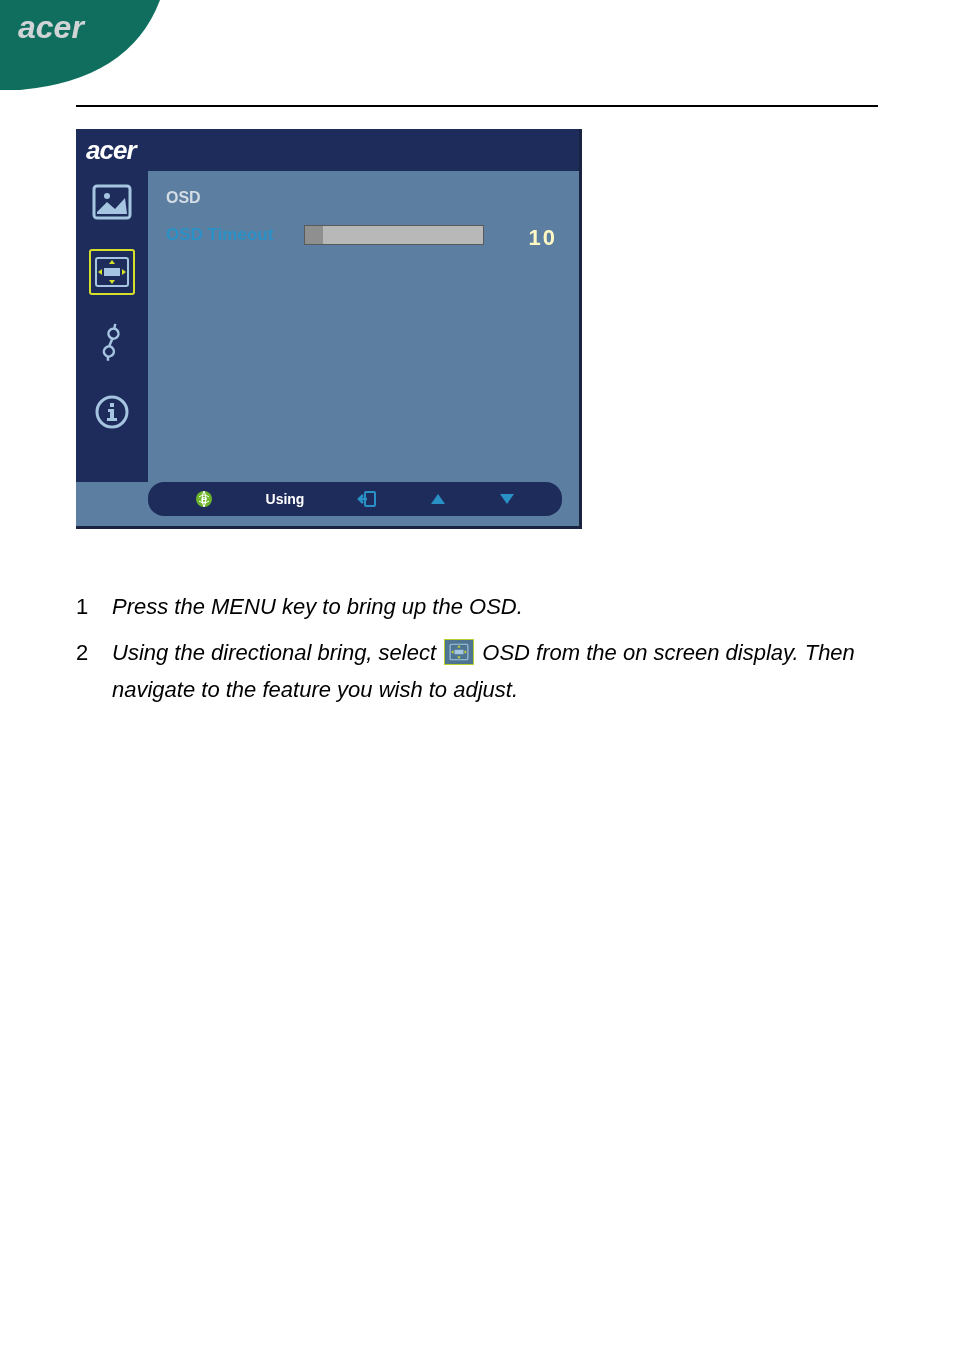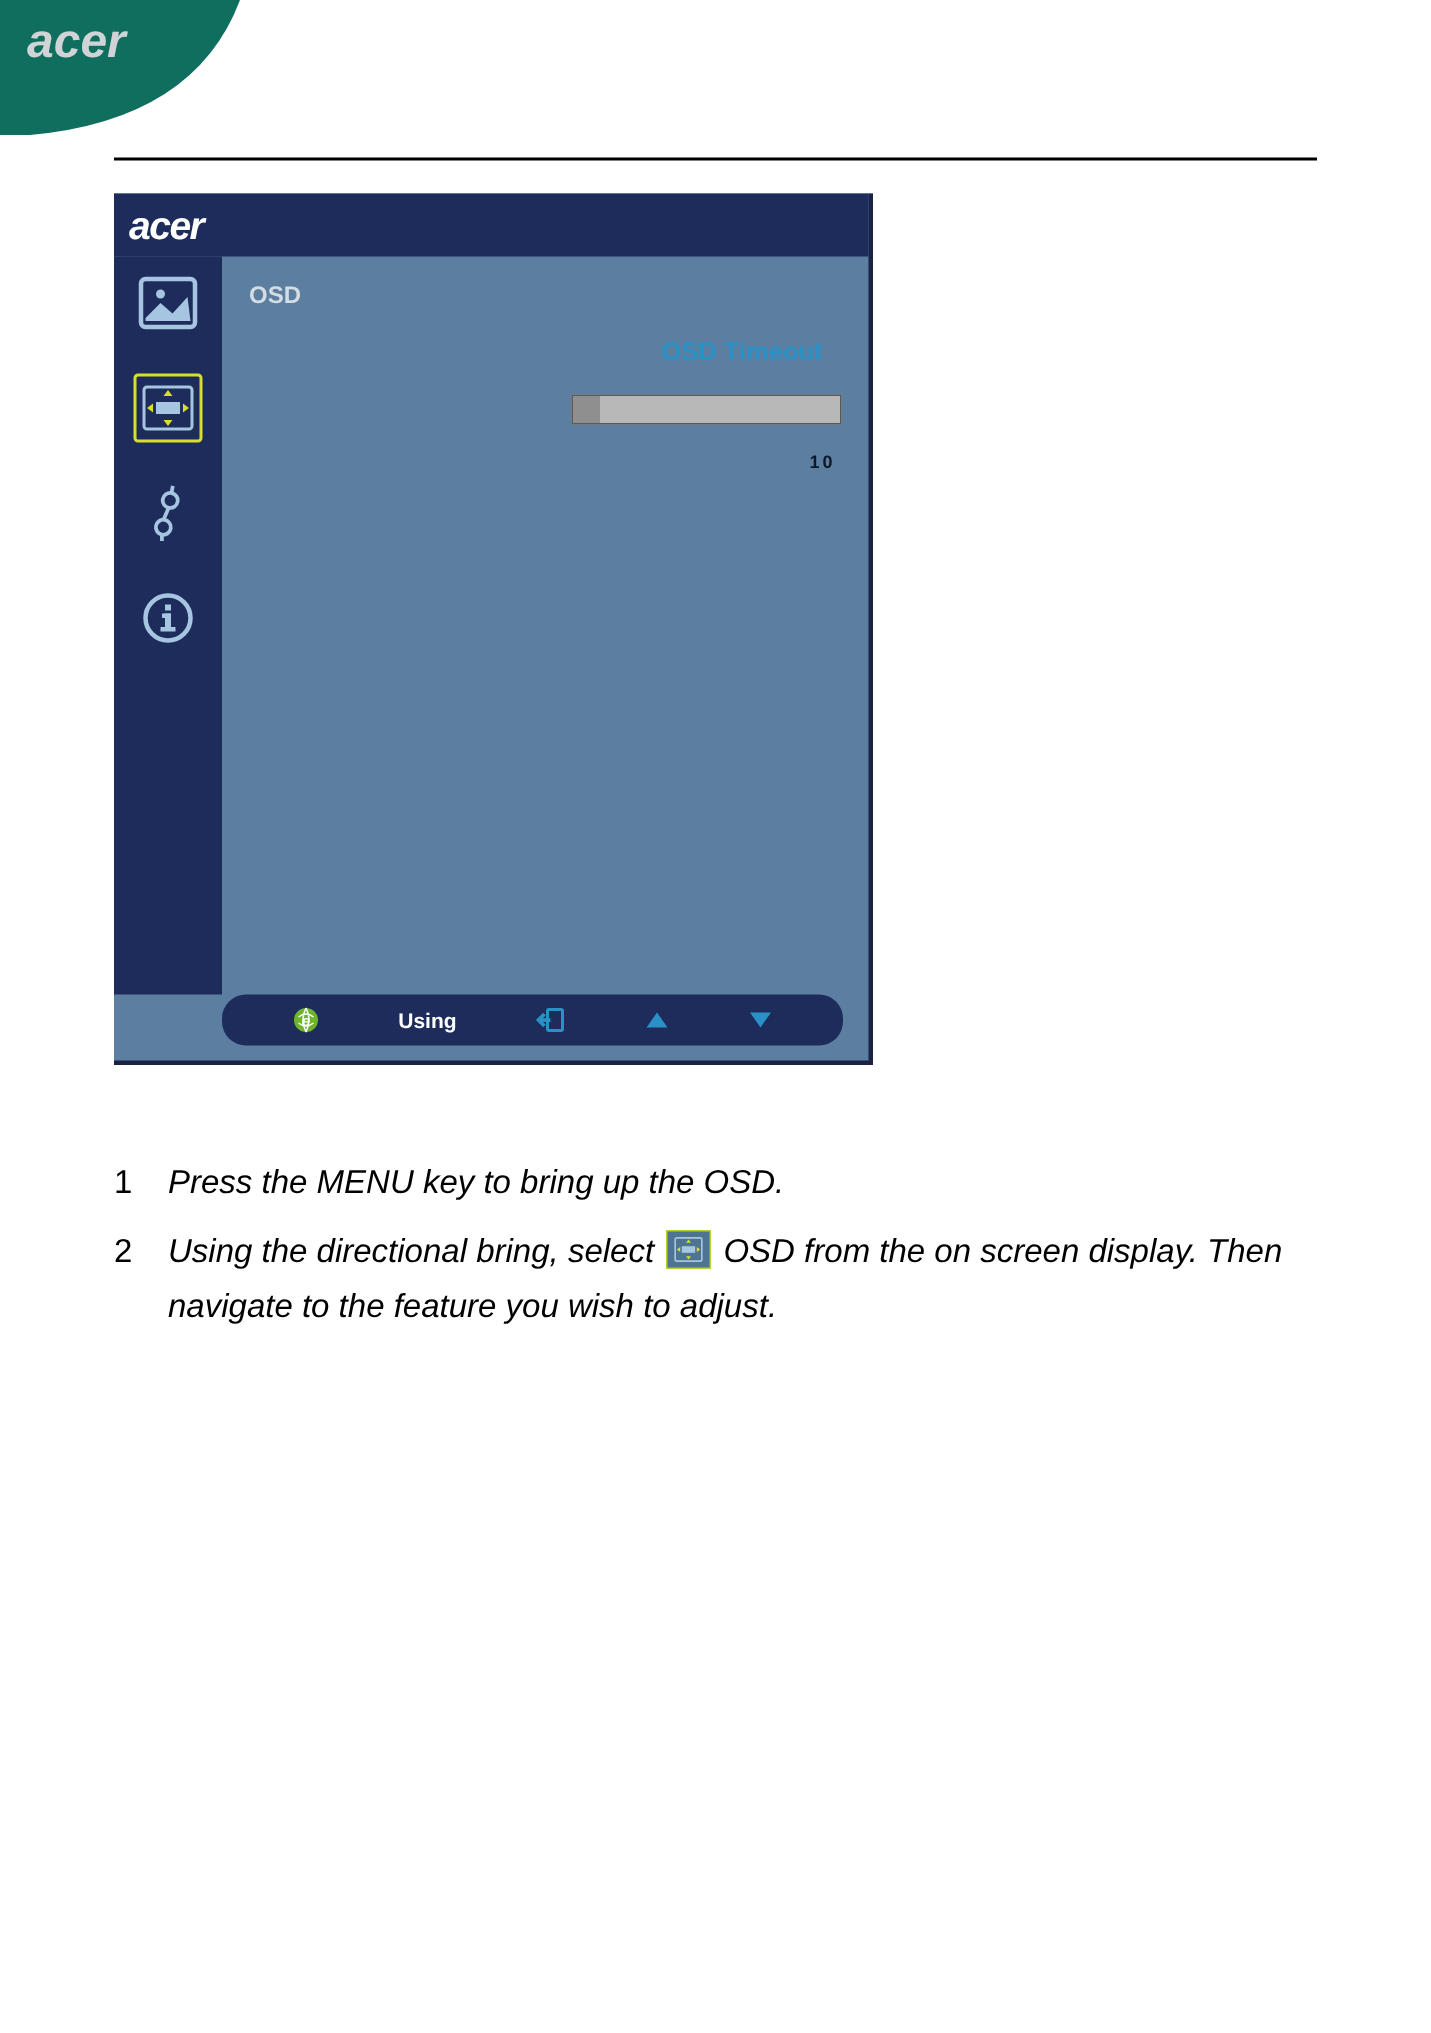--- a/index.html
+++ b/index.html
@@ -58,21 +58,21 @@
     color: #ffffff;
     font-style: italic;
     font-weight: 700;
     font-size: 26px;
     letter-spacing: -1px;
     font-family: "Arial Black", Arial, sans-serif;
   }
 
   .osd-body {
     display: flex;
-    height: 492px;
+    height: 311px;
   }
   .osd-sidebar {
     width: 72px;
     background: #1e2c5c;
     display: flex;
     flex-direction: column;
     align-items: center;
     padding-top: 8px;
     gap: 24px;
   }
@@ -93,23 +93,22 @@
     color: #fff;
   }
   .osd-title {
     font-size: 16px;
     font-weight: 700;
     margin-bottom: 18px;
     color: #d4dce4;
   }
   .osd-row {
     display: flex;
-    align-items: flex-end;
+    align-items: flex-start;
     gap: 18px;
-    flex-direction: column;
   }
   .osd-label {
     font-size: 17px;
     font-weight: 700;
     color: #2a91c7;
     width: 120px;
   }
   .osd-slider-track {
     width: 180px;
     height: 20px;
@@ -117,23 +116,23 @@
     border: 1px solid #5a5a5a;
     position: relative;
   }
   .osd-slider-fill {
     position: absolute;
     top:0; left:0; bottom:0;
     width: 10%;
     background: #8f8f8f;
   }
   .osd-value {
-    font-size: 12px;
+    font-size: 22px;
     font-weight: 700;
-    color: #0f172a;
+    color: #fef9c3;
     margin-left: auto;
     margin-right: 4px;
     letter-spacing: 2px;
   }
 
   .osd-footer {
     height: 34px;
     background: #1e2c5c;
     margin: 0 0 10px 72px;
     border-radius: 16px;

